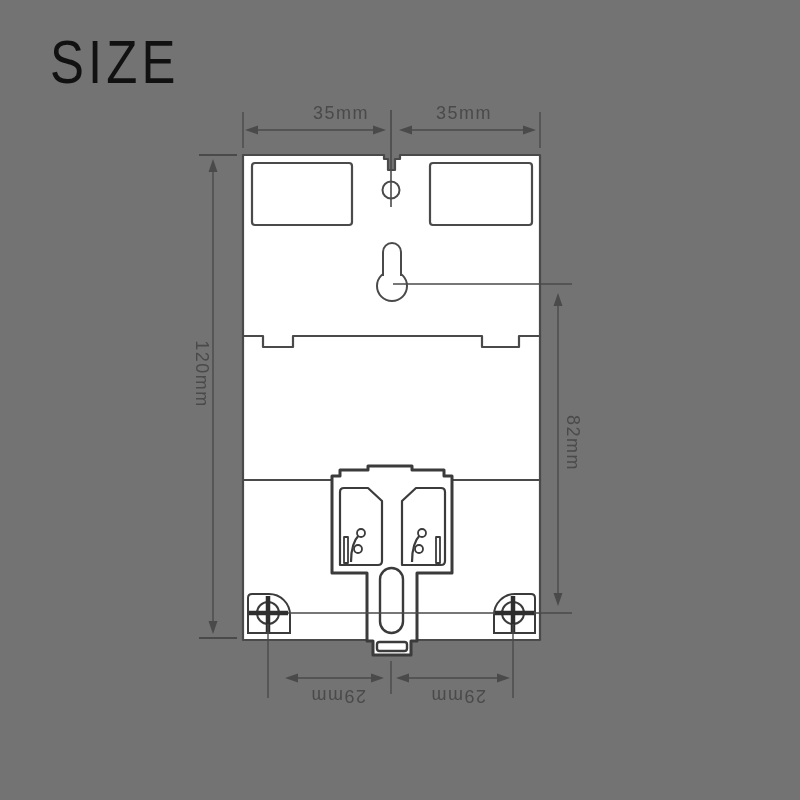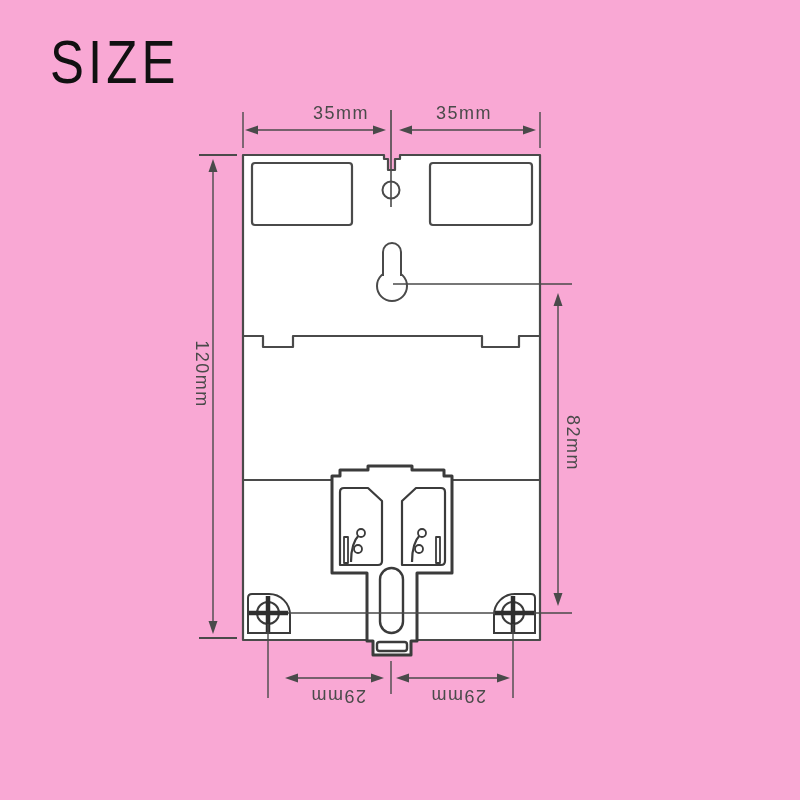--- a/index.html
+++ b/index.html
@@ -1,19 +1,19 @@
 <!DOCTYPE html>
 <html><head>
 <meta charset="utf-8">
 <style>
   html,body{margin:0;padding:0;background:#ffffff;}
   .canvas{
     position:relative;
     width:800px;height:800px;
-    background:#f9a8d4;
+    background:#737373;
     font-family:"Liberation Sans", sans-serif;
     overflow:hidden;
   }
   .title{
     position:absolute;
     left:50px;top:26px;
     font-size:62px;
     font-weight:400;
     color:#111111;
     letter-spacing:5px;

